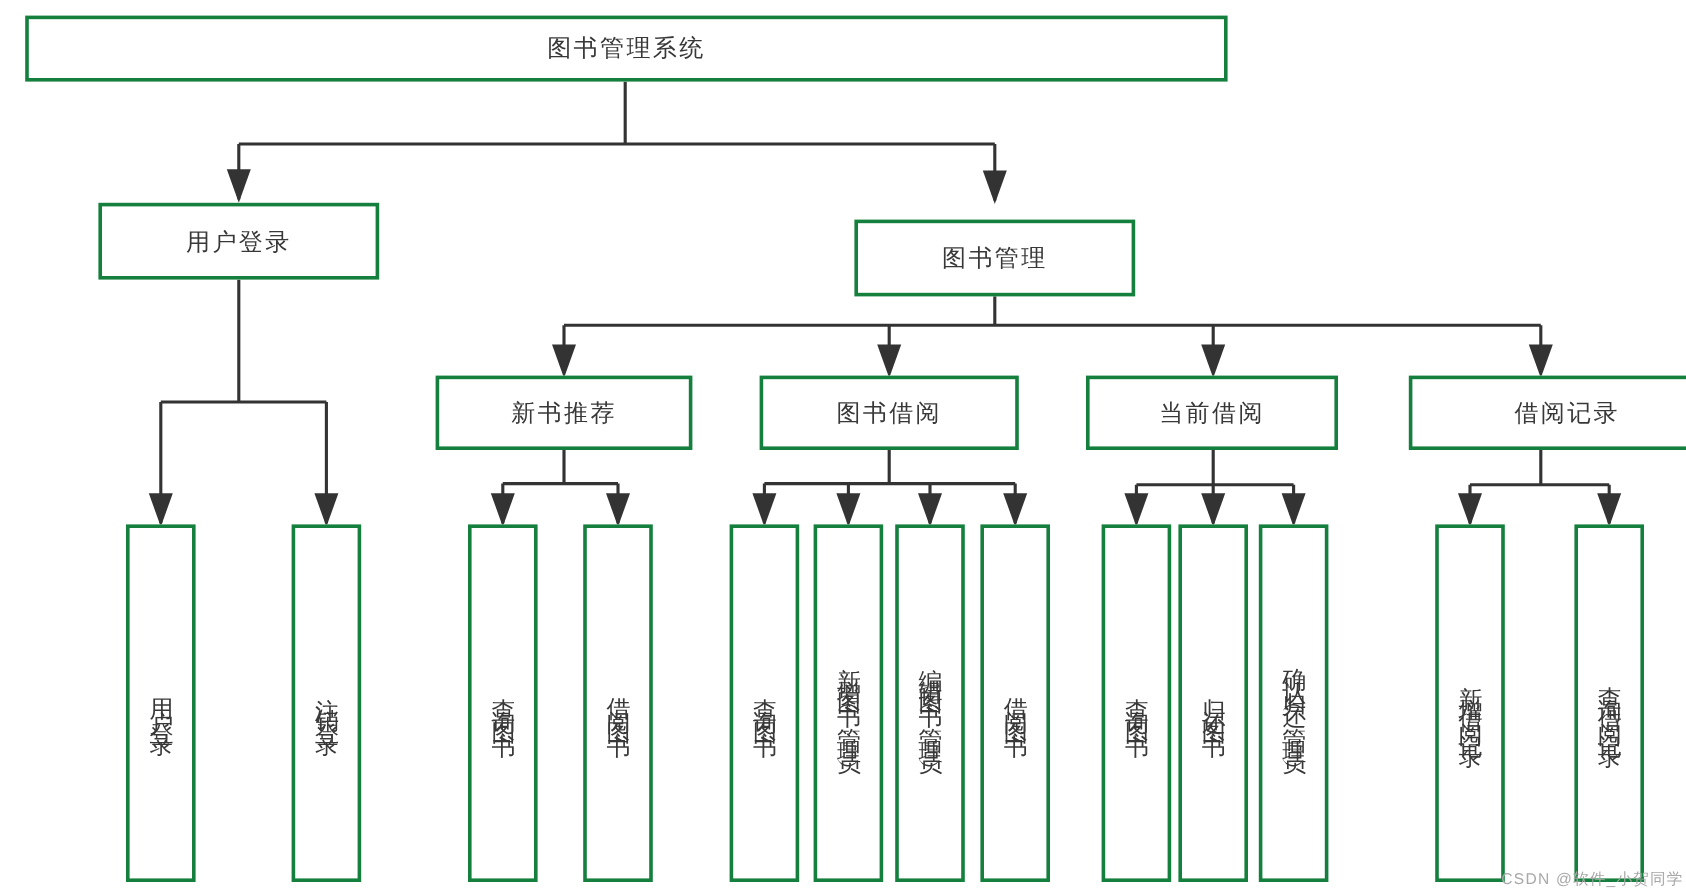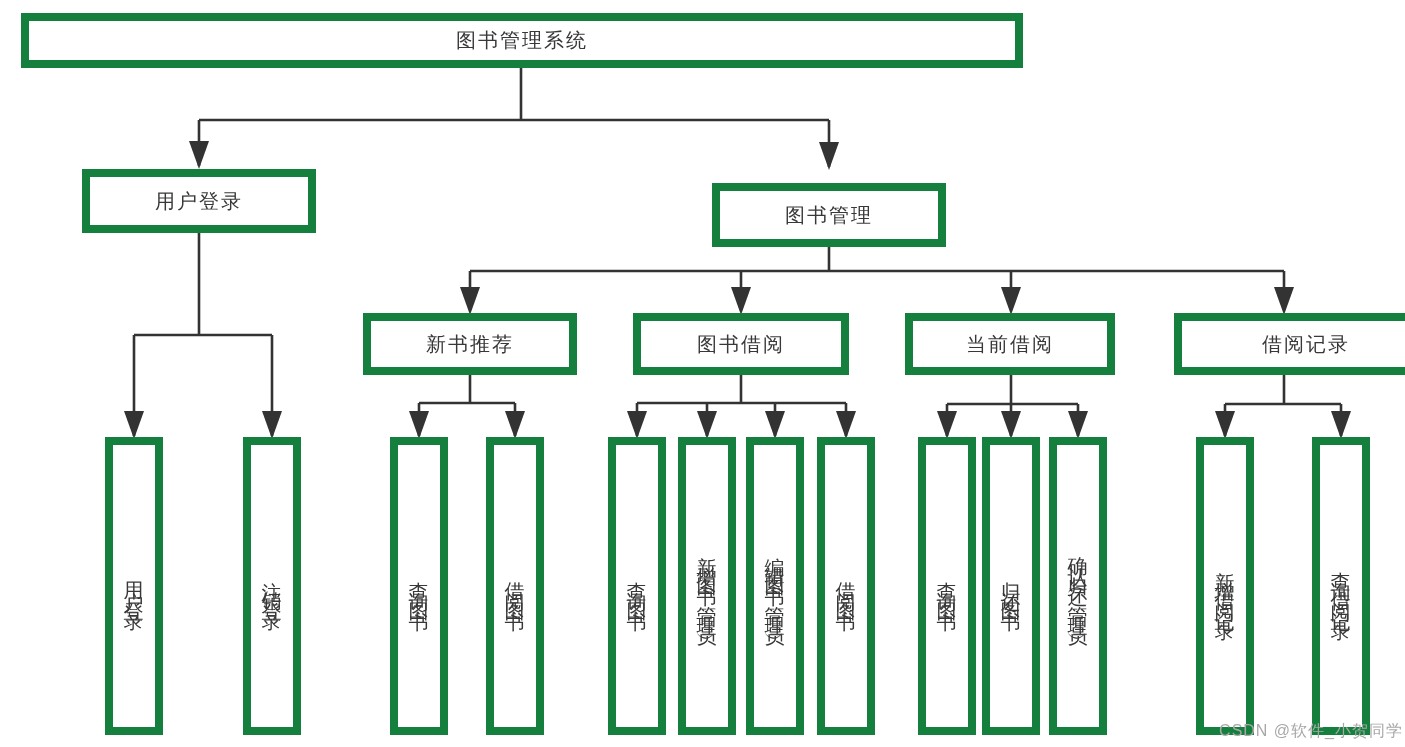--- a/index.html
+++ b/index.html
@@ -2,32 +2,32 @@
 <html><head>
 <meta charset="utf-8">
 <style>
   html,body{margin:0;padding:0;background:#ffffff;}
   .stage{
     position:relative;width:1405px;height:747px;background:#ffffff;overflow:hidden;
     font-family:"Liberation Sans", sans-serif;
   }
   .wires{position:absolute;left:0;top:0;width:1405px;height:747px;pointer-events:none;}
   .node{
-    position:absolute;box-sizing:border-box;background:#ffffff;border:8px solid #15803d;
+    position:absolute;box-sizing:border-box;background:#ffffff;border:3px solid #15803d;
     display:flex;align-items:center;justify-content:center;
     color:#383838;font-size:20px;letter-spacing:2px;white-space:nowrap;
   }
   .leaf{letter-spacing:0;}
   .leaf .vtext{
     writing-mode:vertical-rl;text-orientation:mixed;
     letter-spacing:10px;line-height:1;font-size:20px;color:#383838;
   }
   .watermark{
     position:absolute;right:2px;bottom:5px;
-    font-size:16px;color:#a8a8a8;letter-spacing:1px;white-space:nowrap;
+    font-size:13px;color:#a8a8a8;letter-spacing:1px;white-space:nowrap;
   }
 </style>
 </head>
 <body>
 
 <div class="stage">
 
   <svg class="wires" viewBox="0 0 1405 747" xmlns="http://www.w3.org/2000/svg">
     <g stroke="#333333" stroke-width="2.6" fill="none">
 

